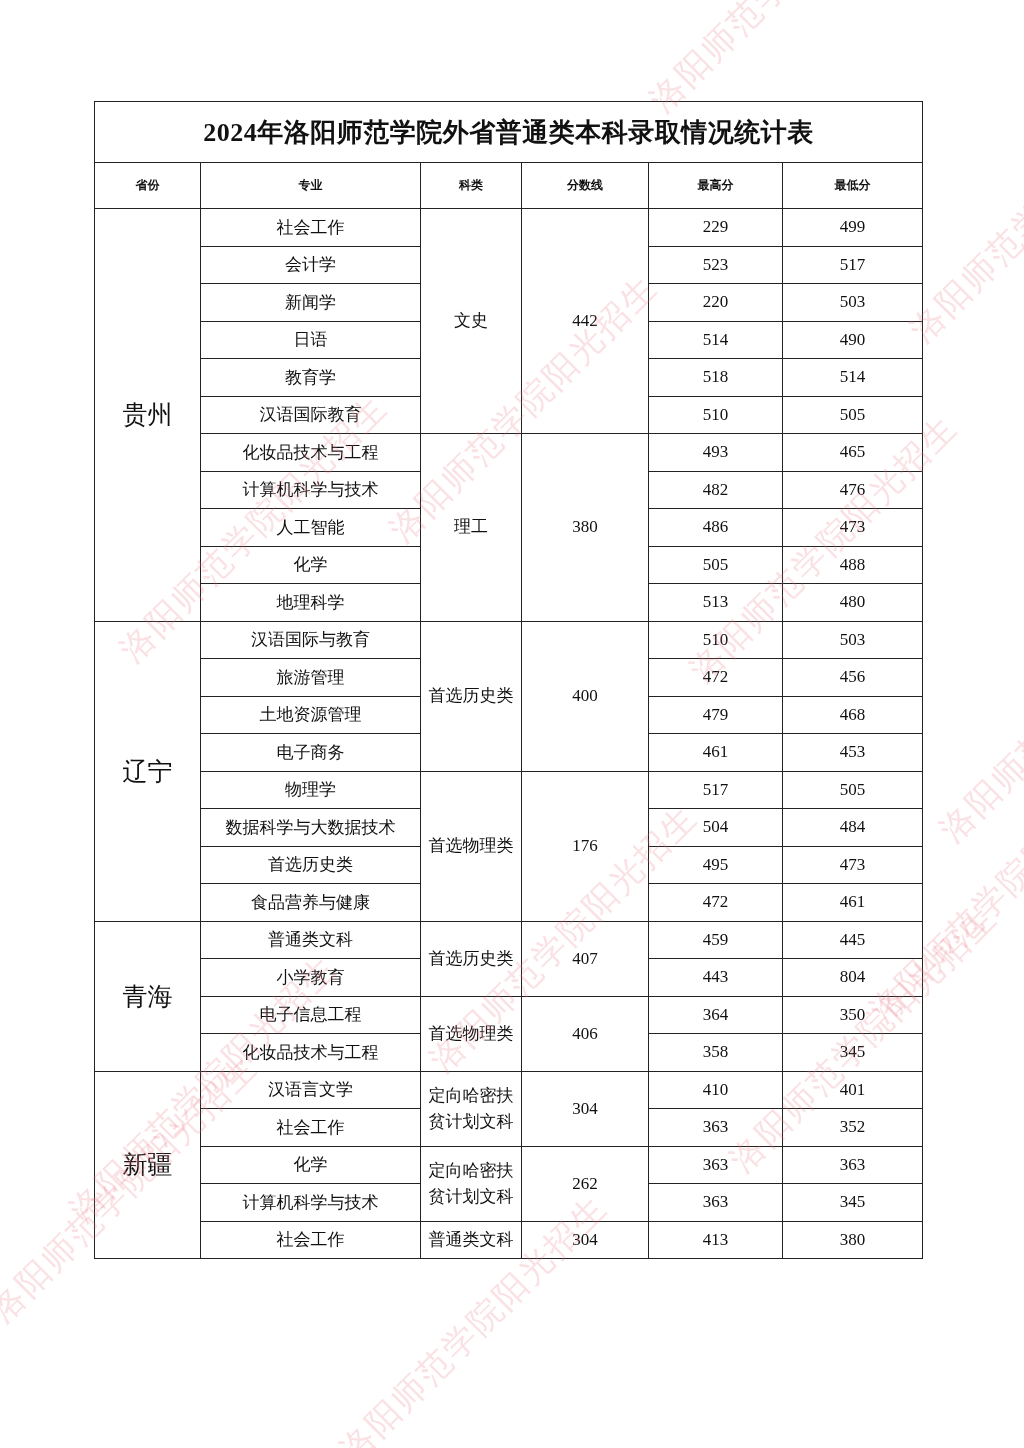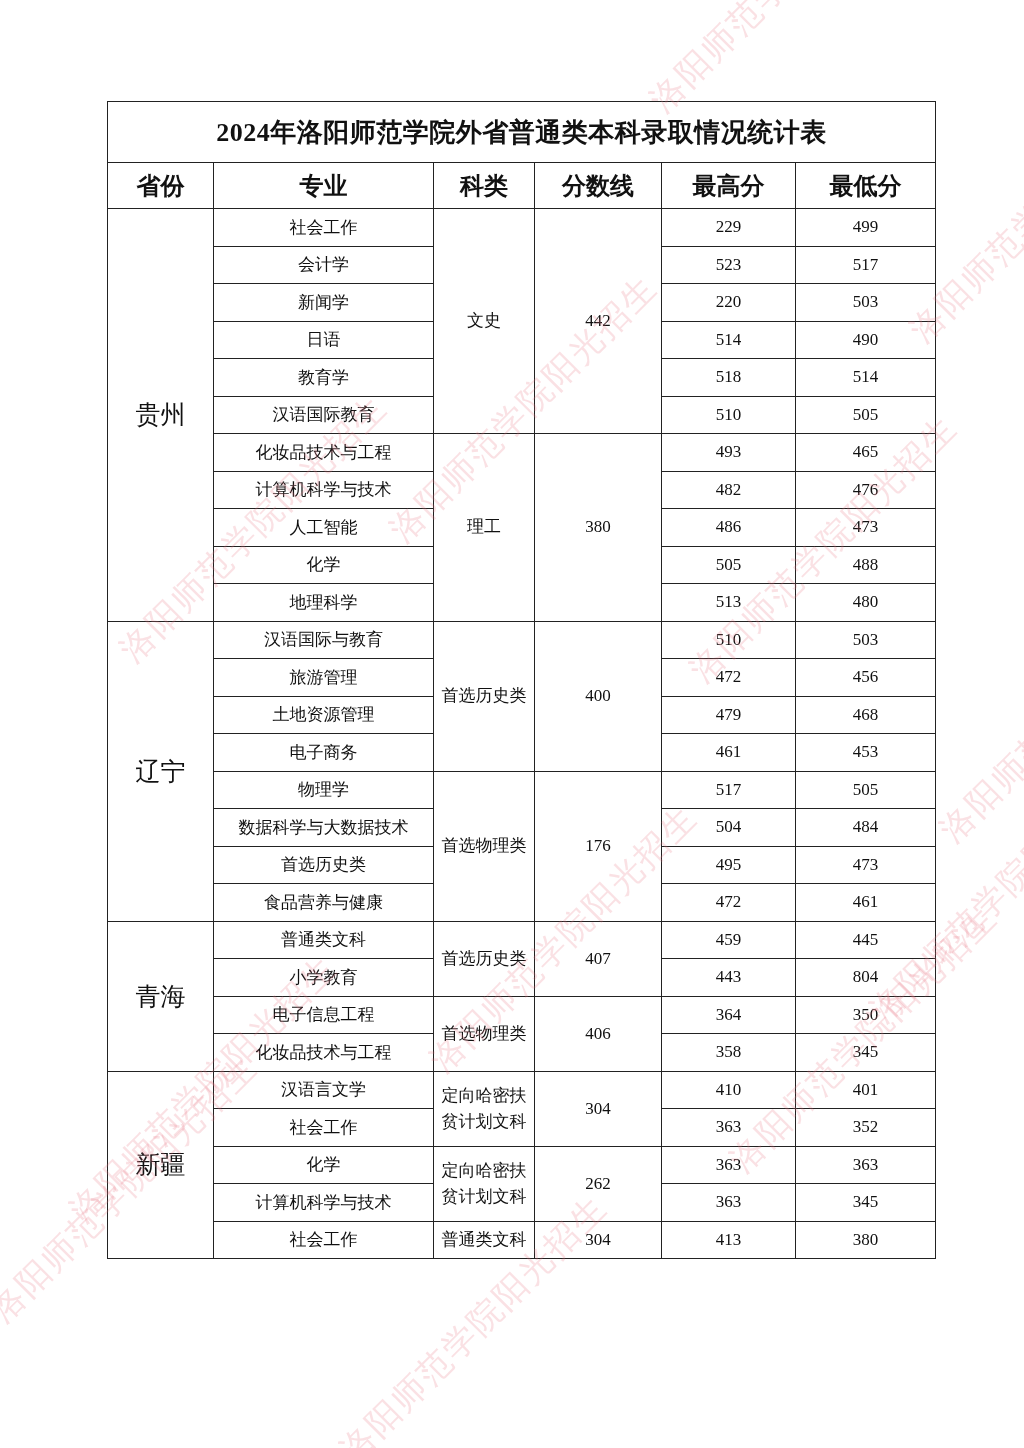--- a/index.html
+++ b/index.html
@@ -1,24 +1,24 @@
 <!DOCTYPE html>
 <html><head>
 <meta charset="utf-8">
 <style>
   html, body { margin:0; padding:0; }
   body { width:1024px; height:1448px; background:#ffffff; position:relative; overflow:hidden;
          font-family:"Liberation Serif","DejaVu Serif",serif; color:#111; }
   .wm-layer { position:absolute; left:0; top:0; width:1024px; height:1448px; pointer-events:none; z-index:2; overflow:hidden; }
   .wm { position:absolute; font-size:34px; color:rgba(230,120,130,0.22); transform:rotate(-45deg);
         transform-origin:left top; white-space:nowrap; letter-spacing:2px; font-family:"DejaVu Sans",sans-serif; }
-  table { position:absolute; left:107px; top:101px; width:828px; border-collapse:collapse; z-index:1; table-layout:fixed; }
+  table { position:absolute; left:94px; top:101px; width:828px; border-collapse:collapse; z-index:1; table-layout:fixed; }
   td, th { border:1.5px solid #222; text-align:center; vertical-align:middle; padding:0; font-weight:normal; font-size:17px; }
   .title-cell { height:60px; font-size:26px; font-weight:bold; letter-spacing:0.5px; }
-  .hdr th { height:45px; font-size:24px; font-weight:bold; }
+  .hdr th { height:45px; font-size:12px; font-weight:bold; }
   .row td { height:36.5px; }
   .prov { font-weight:normal; font-size:25px; }
   .cat { line-height:26px; }
 </style>
 </head>
 <body>
 
 <div class="wm-layer" id="wm-layer">
     <div class="wm" style="left: 640px; top: 90px;">洛阳师范学院阳光招生</div>
     <div class="wm" style="left: 110px; top: 640px;">洛阳师范学院阳光招生</div>

